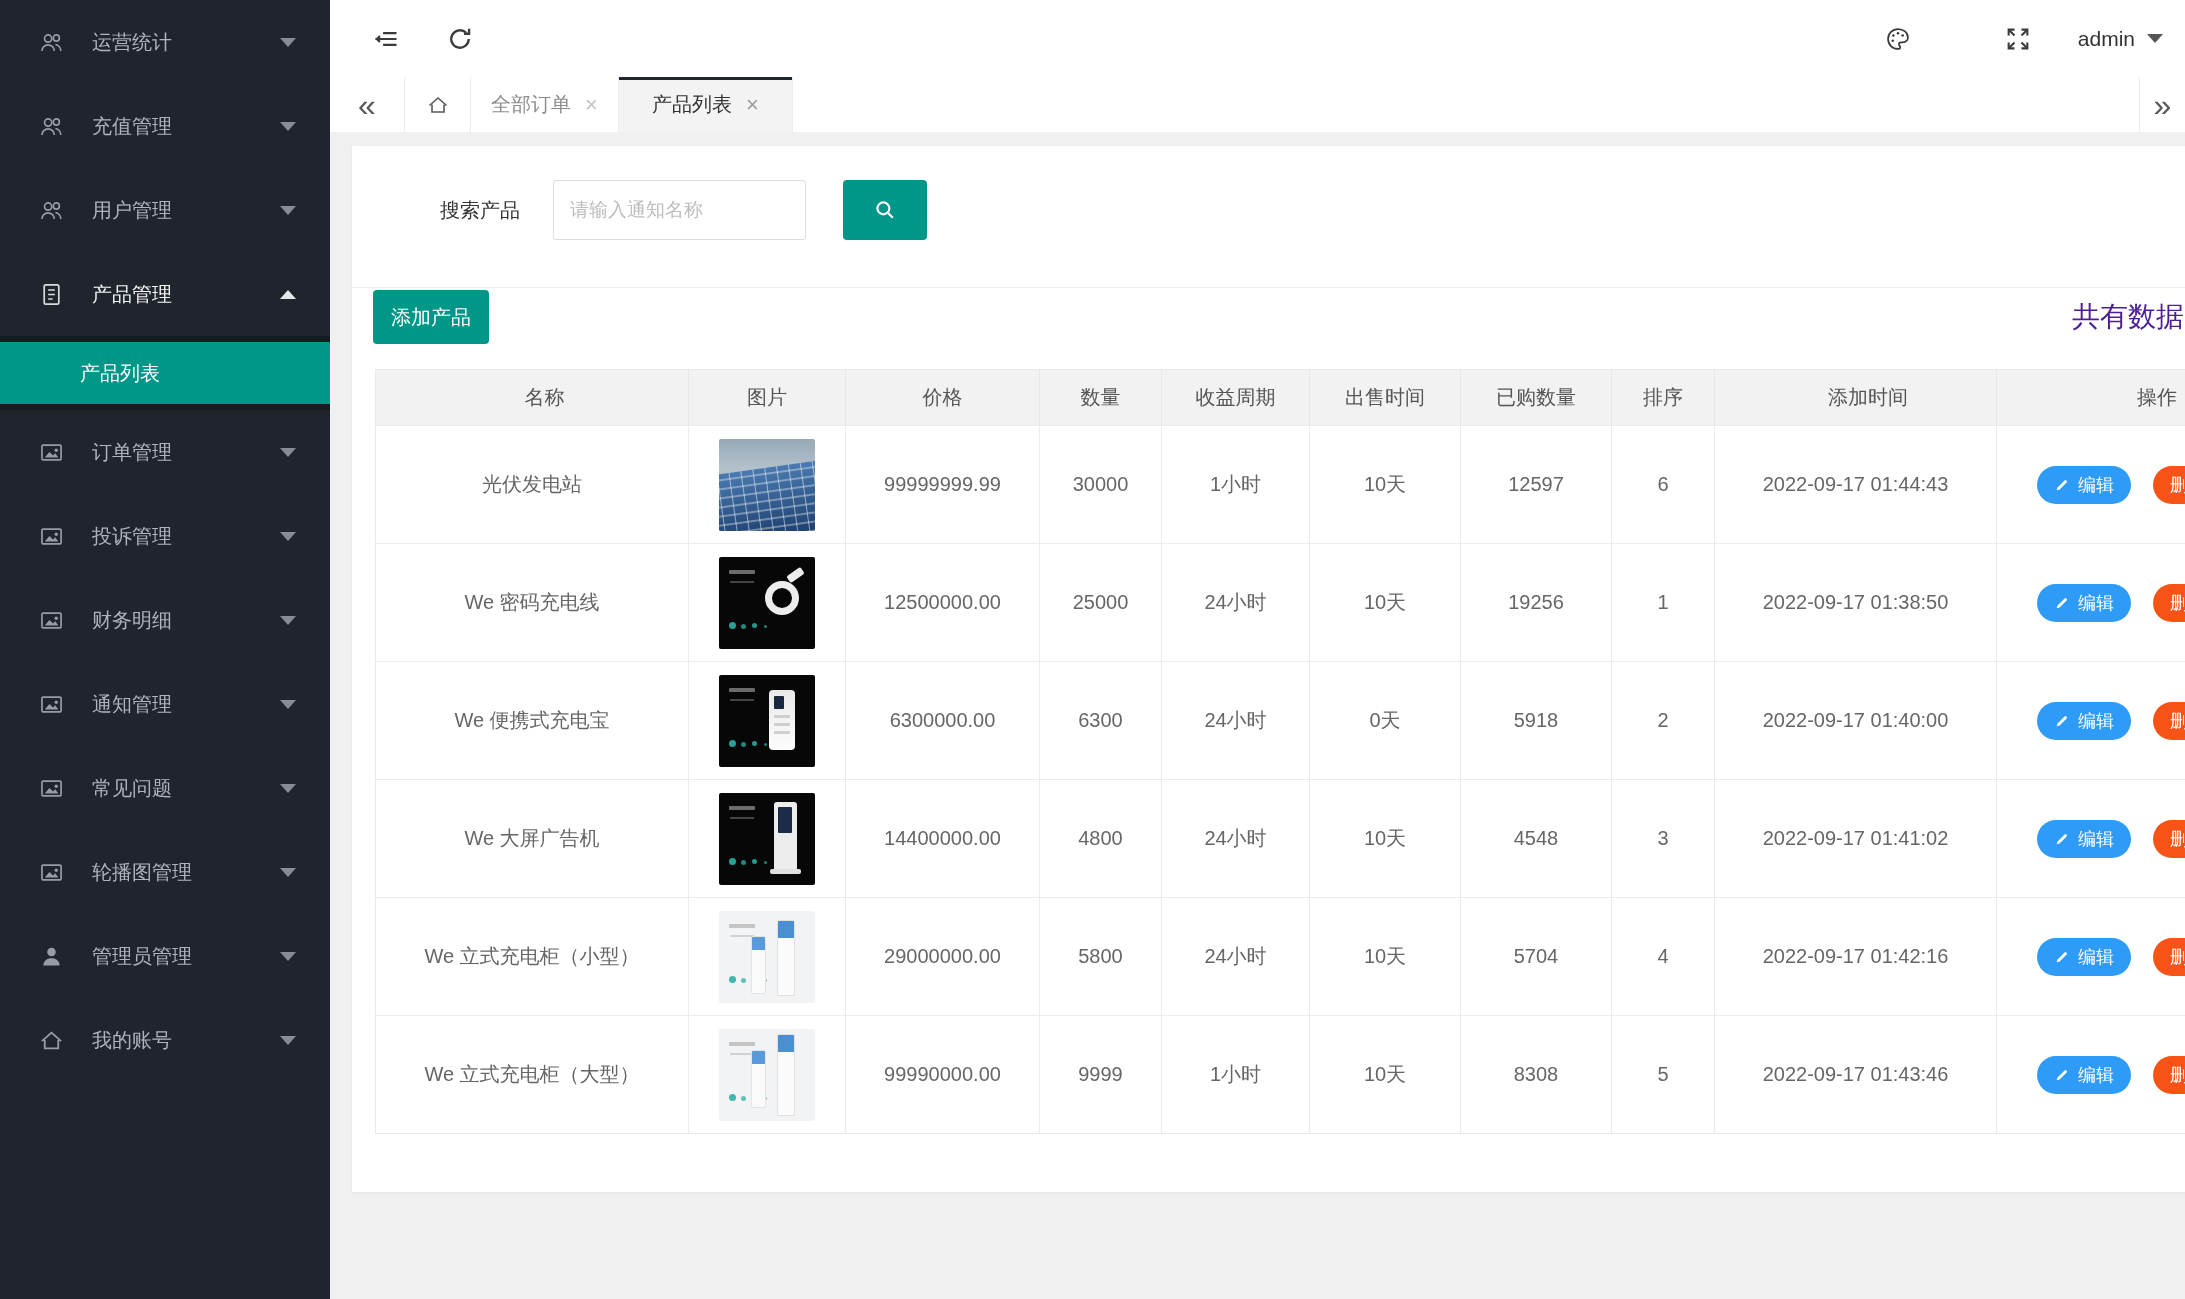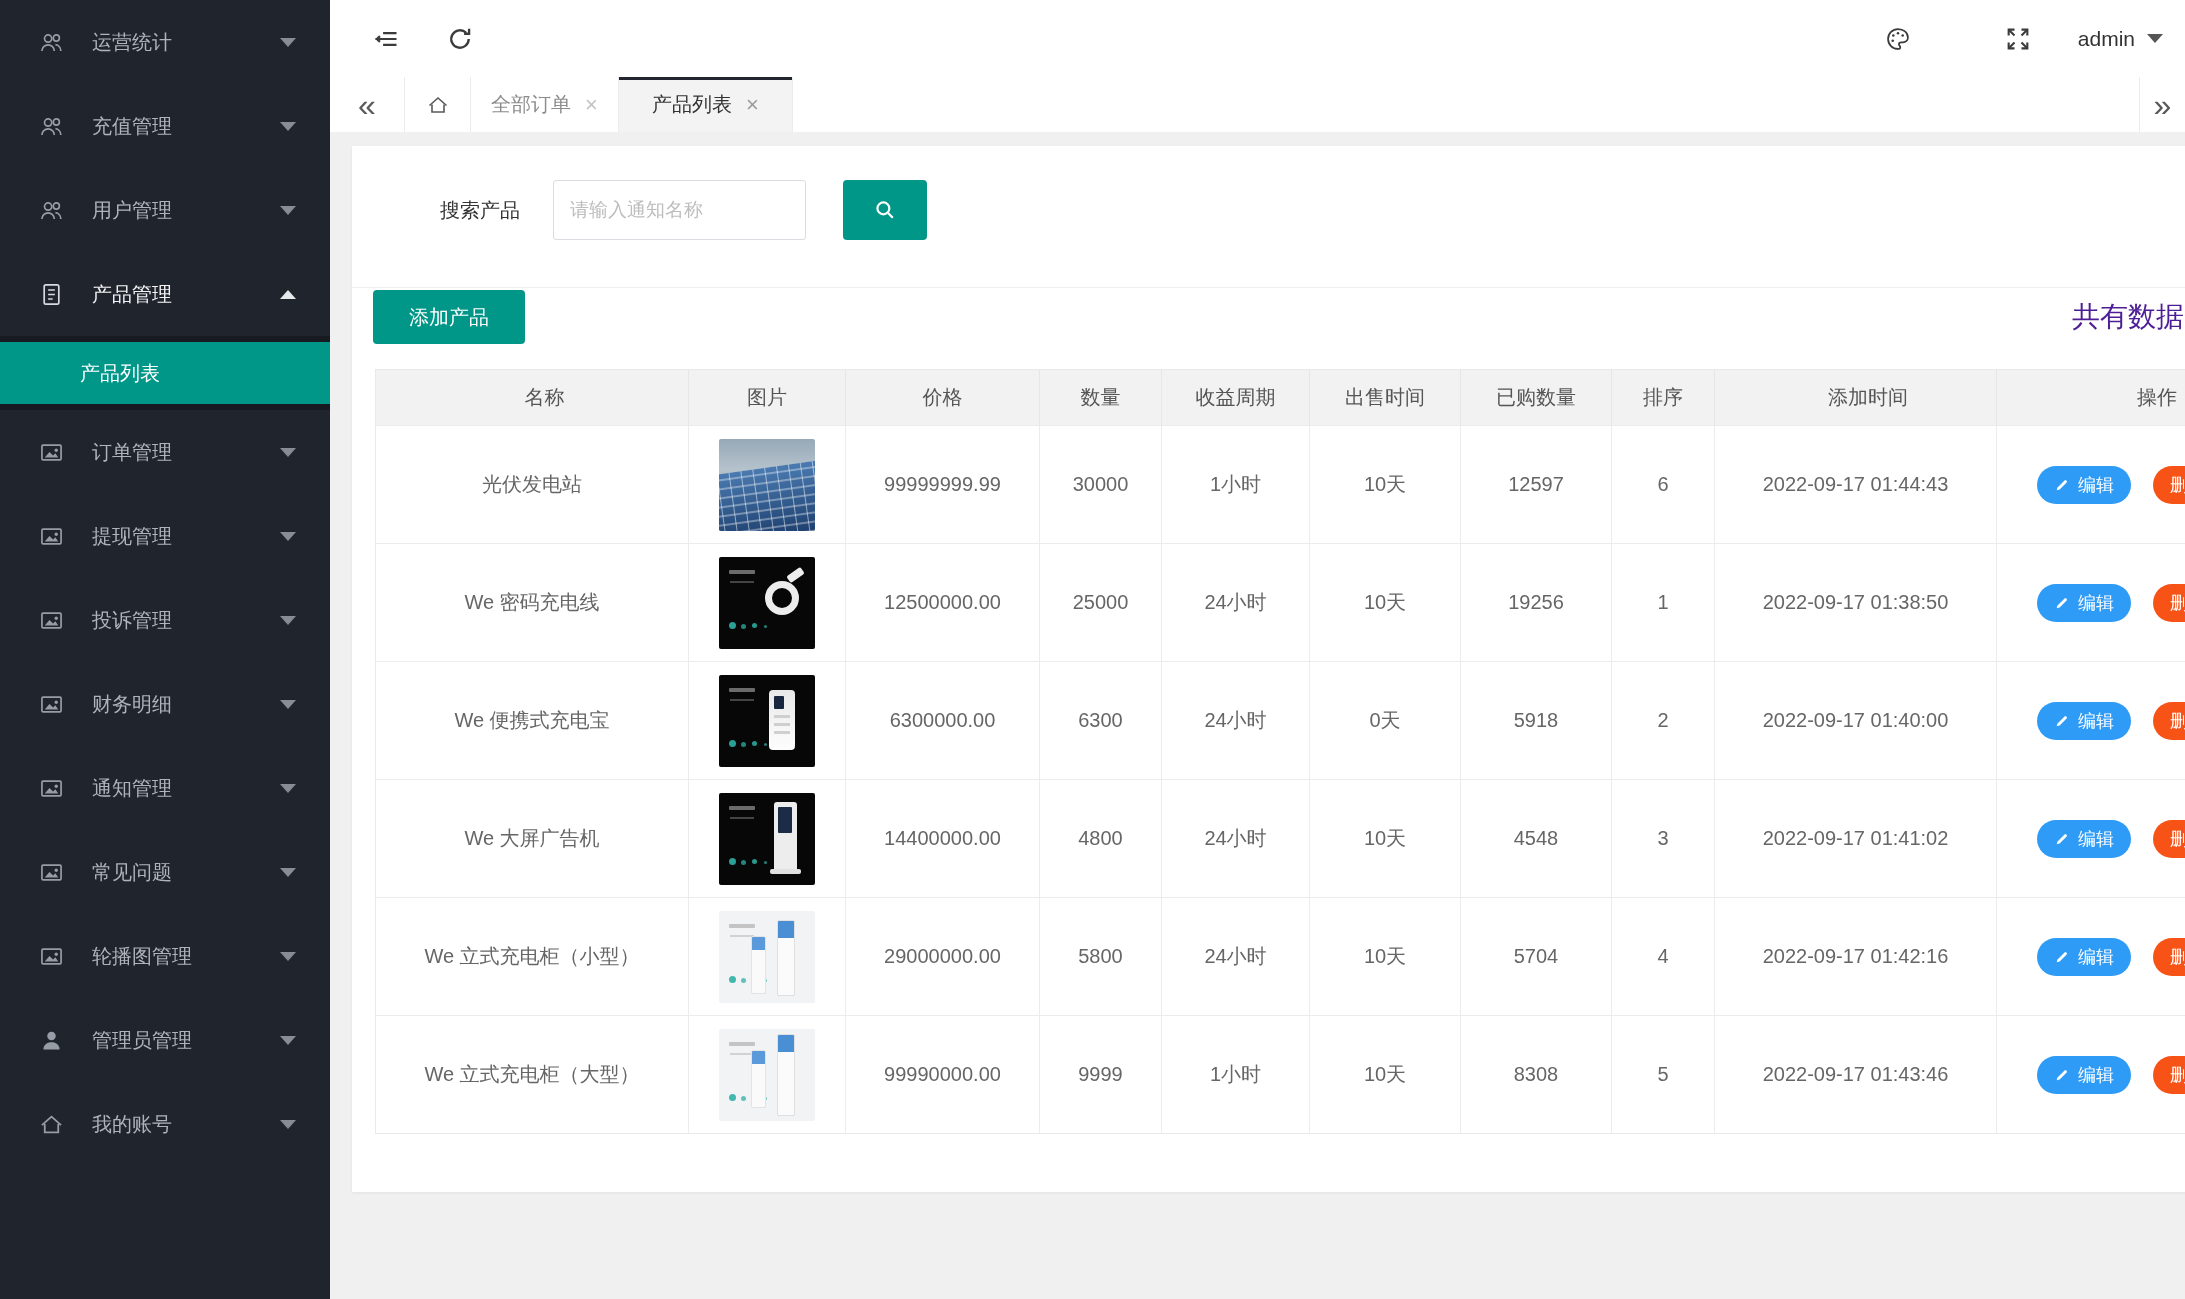--- a/index.html
+++ b/index.html
@@ -45,21 +45,21 @@
   .tab.active::before{content:"";position:absolute;top:0;left:0;right:0;height:3px;background:#23262e}
   
   .content{position:absolute;top:132px;left:0;right:0;bottom:0;background:#f0f0f0;overflow:hidden}
   .card{position:absolute;left:22px;top:14px;width:1960px;height:1046px;background:#fff;box-shadow:0 1px 3px rgba(0,0,0,.06)}
   .search-label{position:absolute;left:88px;top:34px;height:60px;line-height:60px;font-size:20px;color:#333}
   .search-input{position:absolute;left:201px;top:34px;width:253px;height:60px;box-sizing:border-box;border:1px solid #d9dce1;border-radius:3px;padding:0 16px;font-size:19px;color:#333;outline:none;font-family:inherit}
   .search-input::placeholder{color:#bdbdbd}
   .search-btn{position:absolute;left:491px;top:34px;width:84px;height:60px;background:#009688;border:none;border-radius:4px;cursor:pointer;display:flex;align-items:center;justify-content:center}
   .search-btn .icon{width:26px;height:26px}
   .divider{position:absolute;left:0;top:141px;width:100%;height:1px;background:#efefef}
-  .add-btn{position:absolute;left:21px;top:144px;width:152px;height:54px;background:#009688;color:#fff;font-size:20px;border:none;border-radius:4px;cursor:pointer;font-family:Liberation Mono, monospace}
+  .add-btn{position:absolute;left:21px;top:144px;width:116px;height:54px;background:#009688;color:#fff;font-size:20px;border:none;border-radius:4px;cursor:pointer;font-family:Liberation Mono, monospace}
   .total{position:absolute;left:1720px;top:144px;height:54px;line-height:54px;font-size:28px;color:#4c1d95;white-space:nowrap}
   
   .table-wrap{position:absolute;left:23px;top:223px}
   table{border-collapse:collapse;table-layout:fixed;width:1917px;border:1px solid #e9e9e9;font-size:20px;color:#666}
   th{height:56px;background:#f2f2f2;font-weight:400;color:#555;border-right:1px solid #e7e7e7;text-align:center;box-sizing:border-box}
   th.al{text-align:center;padding-left:26px}
   td{height:118px;border-top:1px solid #ececec;border-right:1px solid #ececec;text-align:center;box-sizing:border-box}
   td.actions{text-align:left;padding-left:40px}
   .btn-edit,.btn-del{display:inline-flex;align-items:center;height:38px;border-radius:19px;color:#fff;font-size:18px;padding:0 17px;cursor:pointer;vertical-align:middle;white-space:nowrap}
   .btn-edit{background:#2e9bf7;margin-right:22px}
@@ -150,31 +150,20 @@
       </div>
       <div class="menu-item">
         <span class="icon">
           <svg viewBox="0 0 24 24" fill="none" stroke="currentColor" stroke-width="1.5">
             <rect x="3.5" y="5.5" width="17" height="13" rx="1"></rect>
             <circle cx="16.2" cy="10" r="1.5" fill="currentColor" stroke="none"></circle>
             <path d="M6 16.5l4.2-5 3.2 3.2 2-2 2.6 3.8z" fill="currentColor" stroke="none"></path>
           </svg>
         </span>
         <span class="menu-label">订单管理</span>
-        <span class="chev down"></span>
-      </div>
-      <div class="menu-item">
-        <span class="icon">
-          <svg viewBox="0 0 24 24" fill="none" stroke="currentColor" stroke-width="1.5">
-            <rect x="3.5" y="5.5" width="17" height="13" rx="1"></rect>
-            <circle cx="16.2" cy="10" r="1.5" fill="currentColor" stroke="none"></circle>
-            <path d="M6 16.5l4.2-5 3.2 3.2 2-2 2.6 3.8z" fill="currentColor" stroke="none"></path>
-          </svg>
-        </span>
-        <span class="menu-label">提现管理</span>
         <span class="chev down"></span>
       </div>
       <div class="menu-item">
         <span class="icon">
           <svg viewBox="0 0 24 24" fill="none" stroke="currentColor" stroke-width="1.5">
             <rect x="3.5" y="5.5" width="17" height="13" rx="1"></rect>
             <circle cx="16.2" cy="10" r="1.5" fill="currentColor" stroke="none"></circle>
             <path d="M6 16.5l4.2-5 3.2 3.2 2-2 2.6 3.8z" fill="currentColor" stroke="none"></path>
           </svg>
         </span>

